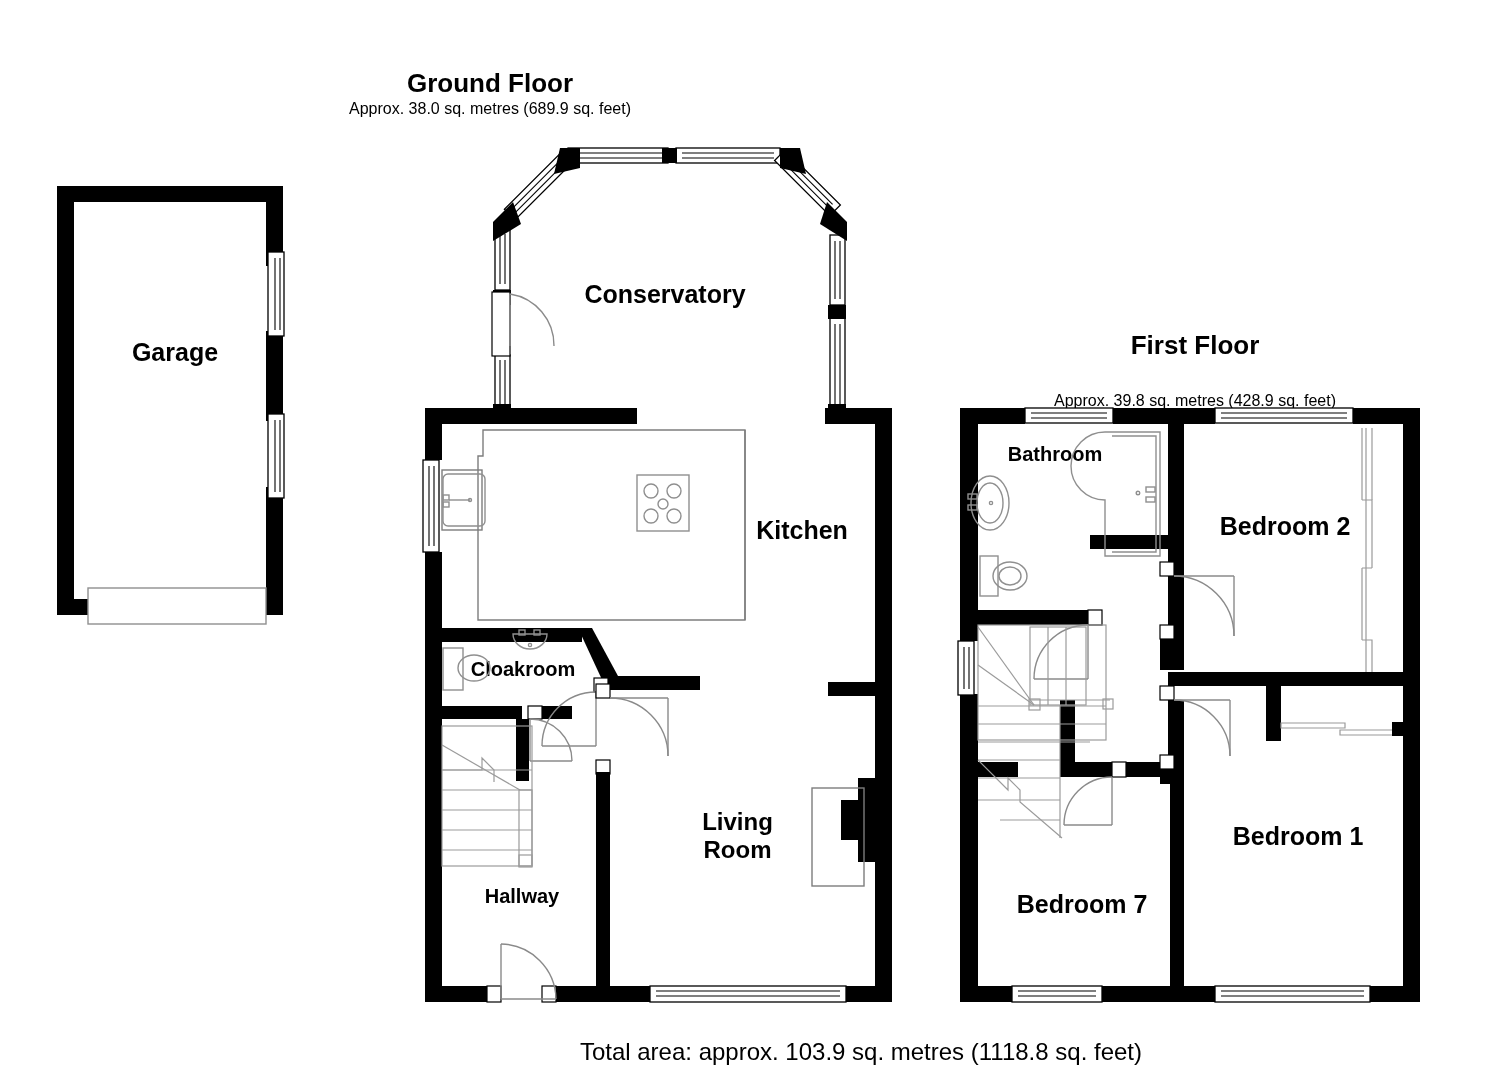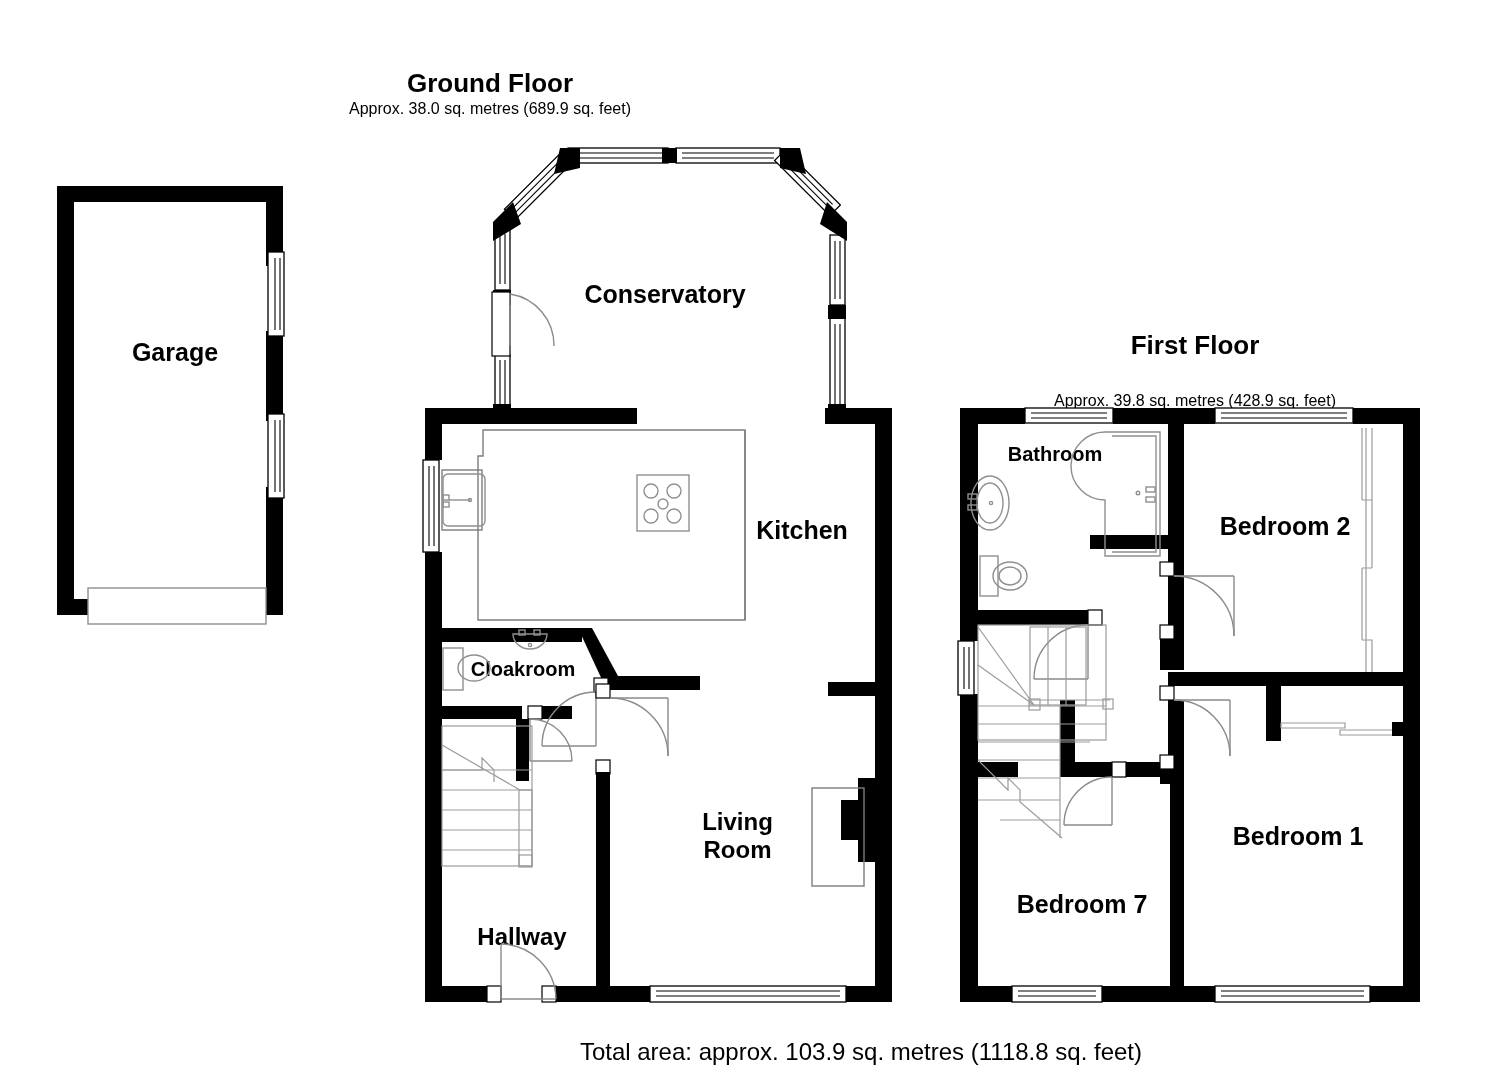--- a/index.html
+++ b/index.html
@@ -36,21 +36,21 @@
   <div class="sub" style="left:342px;top:1038px;width:800px;font-size:24px;text-align:right;">Total area: approx. 103.9 sq. metres (1118.8 sq. feet)</div>
 
   <div class="rml" style="left:100px;top:338px;width:150px;font-size:25px;">Garage</div>
 
   <div class="rml" style="left:575px;top:280px;width:180px;font-size:25px;">Conservatory</div>
 
   <div class="rml" style="left:742px;top:516px;width:120px;font-size:25px;">Kitchen</div>
 
   <div class="rml" style="left:468px;top:658px;width:110px;font-size:20px;">Cloakroom</div>
 
-  <div class="rml" style="left:462px;top:885px;width:120px;font-size:24px;margin-top:38px;">Hallway</div>
+  <div class="rml" style="left:462px;top:885px;width:120px;font-size:20px;">Hallway</div>
 
   <div class="rml" style="left:680px;top:808px;width:115px;font-size:24px;">Living</div>
   <div class="rml" style="left:680px;top:836px;width:115px;font-size:24px;">Room</div>
 
   <div class="rml" style="left:995px;top:443px;width:120px;font-size:20px;">Bathroom</div>
 
   <div class="rml" style="left:1205px;top:512px;width:160px;font-size:25px;">Bedroom 2</div>
 
   <div class="rml" style="left:1218px;top:822px;width:160px;font-size:25px;">Bedroom 1</div>
 

